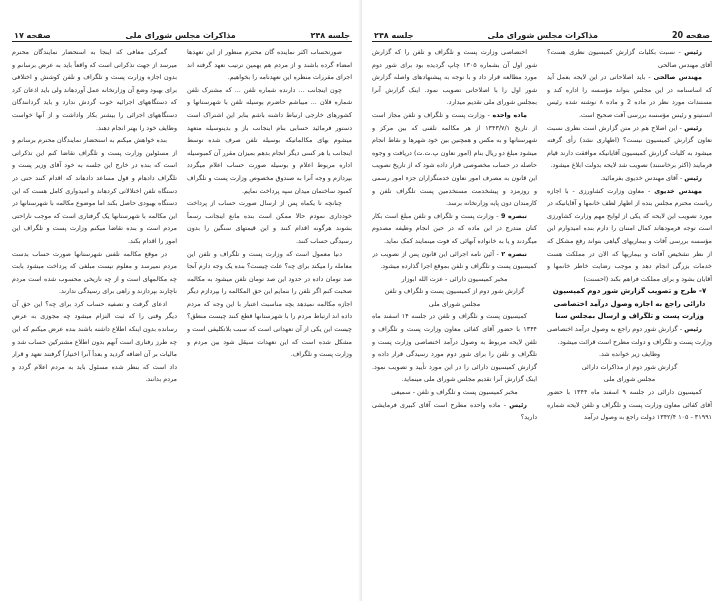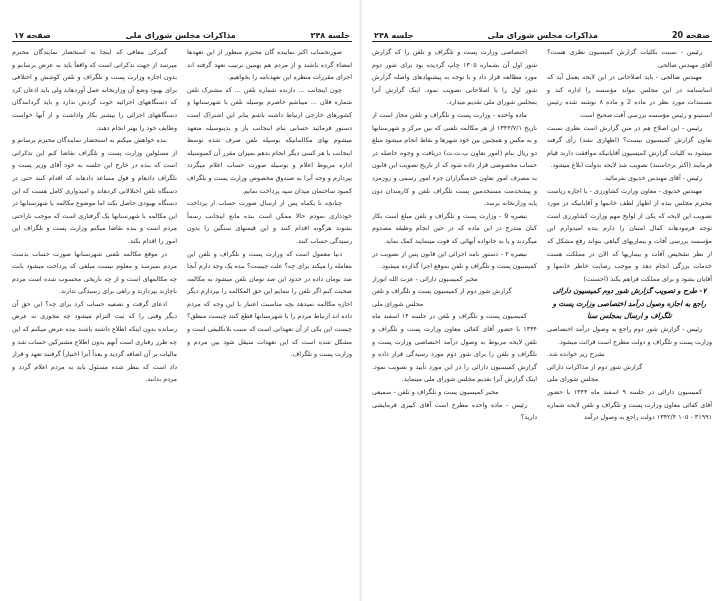--- a/index.html
+++ b/index.html
@@ -17,23 +17,23 @@
   .page.right .header { left: 12px; right: 14px; }
   .rule { position: absolute; top: 41px; height: 0; border-top: 1.4px solid #222; }
   .page.left .rule { left: 12px; right: 10px; }
   .page.right .rule { left: 10px; right: 12px; }
   .cols { position: absolute; top: 46px; bottom: 10px; display: flex; flex-direction: row-reverse; gap: 10px; }
   .page.left .cols { left: 12px; right: 10px; }
   .page.right .cols { left: 10px; right: 12px; }
   .col { flex: 1; direction: rtl; text-align: justify; font-size: 6.4px; line-height: 12.6px;
          color: #2a2a2a; overflow: hidden; filter: blur(0.25px); }
   .col p { margin: 0; }
-  .col .speaker { font-weight: normal; color: #111; }
-  .col .heading { font-weight: bold; text-align: center; font-size: 7px; color: #111; font-style: italic; }
-  .col .center { text-align: left; }
+  .col .speaker { font-weight: bold; color: #111; }
+  .col .heading { font-weight: bold; text-align: center; font-size: 7px; color: #111; }
+  .col .center { text-align: center; }
   .col .indent { text-indent: 10px; }
 </style>
 </head>
 <body>
 
 <div class="page left">
   <div class="header">
     <span>جلسه ۲۴۸</span>
     <span>مذاکرات مجلس شورای ملی</span>
     <span>صفحه ۱۷</span>
@@ -66,30 +66,30 @@
   <div class="rule"></div>
   <div class="cols">
     <div class="col" id="rp-c1">
         <p class="indent"><span class="speaker">رئیس</span> - <span>نسبت بکلیات گزارش کمیسیون نظری هست؟ آقای مهندس صالحی</span></p>
         <p class="indent"><span class="speaker">مهندس صالحی</span> - <span>باید اصلاحاتی در این لایحه بعمل آید که اساسنامه در این مجلس بتواند مؤسسه را اداره کند و مستندات مورد نظر در ماده 2 و ماده ۸ نوشته شده رئیس انستیتو و رئیس مؤسسه بررسی آفت صحیح است.</span></p>
         <p class="indent"><span class="speaker">رئیس</span> - <span>این اصلاح هم در متن گزارش است نظری نسبت تعاون گزارش کمیسیون نیست؟ (اظهاری نشد) رأی گرفته میشود به کلیات گزارش کمیسیون آقایانیکه موافقت دارند قیام فرمایند (اکثر برخاستند) تصویب شد لایحه بدولت ابلاغ میشود.</span></p>
         <p class="indent"><span class="speaker">رئیس</span> - <span>آقای مهندس خدیوی بفرمائید.</span></p>
         <p class="indent"><span class="speaker">مهندس خدیوی</span> - <span>معاون وزارت کشاورزی - با اجازه ریاست محترم مجلس بنده از اظهار لطف خانمها و آقایانیکه در مورد تصویب این لایحه که یکی از لوایح مهم وزارت کشاورزی است توجه فرمودهاند کمال امتنان را دارم بنده امیدوارم این مؤسسه بررسی آفات و بیماریهای گیاهی بتواند رفع مشکل که از نظر تشخیص آفات و بیماریها که الان در مملکت هست خدمات بزرگی انجام دهد و موجب رضایت خاطر خانمها و آقایان بشود و برای مملکت فراهم بکند (احسنت)</span></p>
         <p class="heading">۷- طرح و تصویب گزارش شور دوم کمیسیون دارائی راجع به اجازه وصول درآمد اختصاصی وزارت پست و تلگراف و ارسال بمجلس سنا</p>
         <p class="indent"><span class="speaker">رئیس</span> - <span>گزارش شور دوم راجع به وصول درآمد اختصاصی وزارت پست و تلگراف و دولت مطرح است قرائت میشود.</span></p>
-        <p class="center">بشرح زیر خوانده شد.</p>
+        <p class="center">وظایف زیر خوانده شد.</p>
         <p class="center">گزارش شور دوم از مذاکرات دارائی</p>
         <p class="center">مجلس شورای ملی</p>
         <p class="indent">کمیسیون دارائی در جلسه ۹ اسفند ماه ۱۳۴۴ با حضور آقای کفائی معاون وزارت پست و تلگراف و تلفن لایحه شماره ۳۱۹۹۱ - ۱۰۵ ۱۳۴۲/۴ دولت راجع به وصول درآمد</p>
       </div>
     <div class="col" id="rp-c0">
         <p class="indent">اختصاصی وزارت پست و تلگراف و تلفن را که گزارش شور اول آن بشماره ۱۳۰۵ چاپ گردیده بود برای شور دوم مورد مطالعه قرار داد و با توجه به پیشنهادهای واصله گزارش شور اول را با اصلاحاتی تصویب نمود. اینک گزارش آنرا بمجلس شورای ملی تقدیم میدارد.</p>
         <p class="indent"><span class="speaker">ماده واحده</span> - <span>وزارت پست و تلگراف و تلفن مجاز است از تاریخ ۱۳۴۳/۷/۱ از هر مکالمه تلفنی که بین مرکز و شهرستانها و به مکس و همچنین بین خود شهرها و نقاط انجام میشود مبلغ دو ریال بنام (امور تعاون پ.ت.ت) دریافت و وجوه حاصله در حساب مخصوصی قرار داده شود که از تاریخ تصویب این قانون به مصرف امور تعاون خدمتگزاران جزء امور رسمی و روزمزد و پیشخدمت مستخدمین پست تلگراف تلفن و کارمندان دون پایه وزارتخانه برسد.</span></p>
         <p class="indent"><span class="speaker">تبصره 9</span> - <span>وزارت پست و تلگراف و تلفن مبلغ است بکار کنان متدرج در این ماده که در حین انجام وظیفه مصدوم میگردند و یا به خانواده آنهائی که فوت مینمایند کمک نماید.</span></p>
-        <p class="indent"><span class="speaker">تبصره ۲</span> - <span>دستور نامه اجرائی این قانون پس از تصویب در کمیسیون پست و تلگراف و تلفن بموقع اجرا گذارده میشود.</span></p>
+        <p class="indent"><span class="speaker">تبصره ۲</span> - <span>آئین نامه اجرائی این قانون پس از تصویب در کمیسیون پست و تلگراف و تلفن بموقع اجرا گذارده میشود.</span></p>
         <p class="center">مخبر کمیسیون دارائی - عزت الله ابوزار</p>
         <p class="center">گزارش شور دوم از کمیسیون پست و تلگراف و تلفن</p>
         <p class="center">مجلس شورای ملی</p>
         <p class="indent">کمیسیون پست و تلگراف و تلفن در جلسه ۱۴ اسفند ماه ۱۳۴۴ با حضور آقای کفائی معاون وزارت پست و تلگراف و تلفن لایحه مربوط به وصول درآمد اختصاصی وزارت پست و تلگراف و تلفن را برای شور دوم مورد رسیدگی قرار داده و گزارش کمیسیون دارائی را در این مورد تأیید و تصویب نمود. اینک گزارش آنرا تقدیم مجلس شورای ملی مینماید.</p>
         <p class="center">مخبر کمیسیون پست و تلگراف و تلفن - سمیعی</p>
         <p class="indent"><span class="speaker">رئیس</span> - <span>ماده واحده مطرح است آقای کبیری فرمایشی دارید؟</span></p>
       </div>
   </div>
 </div>
 

